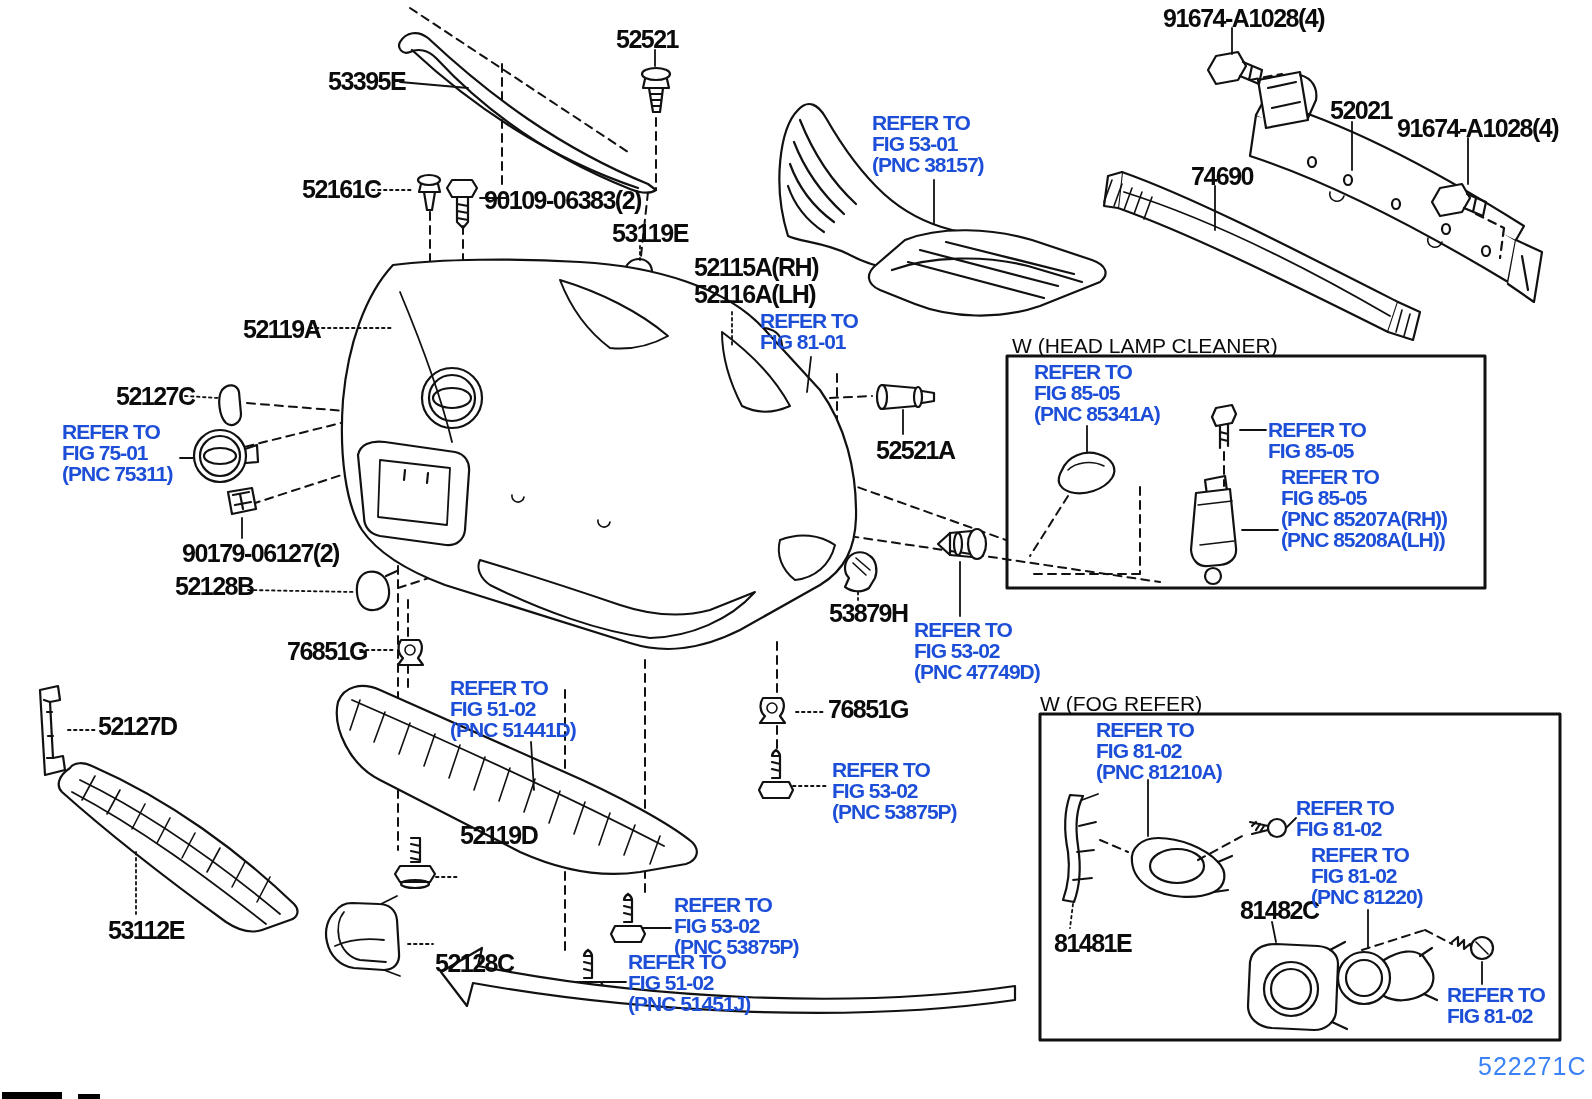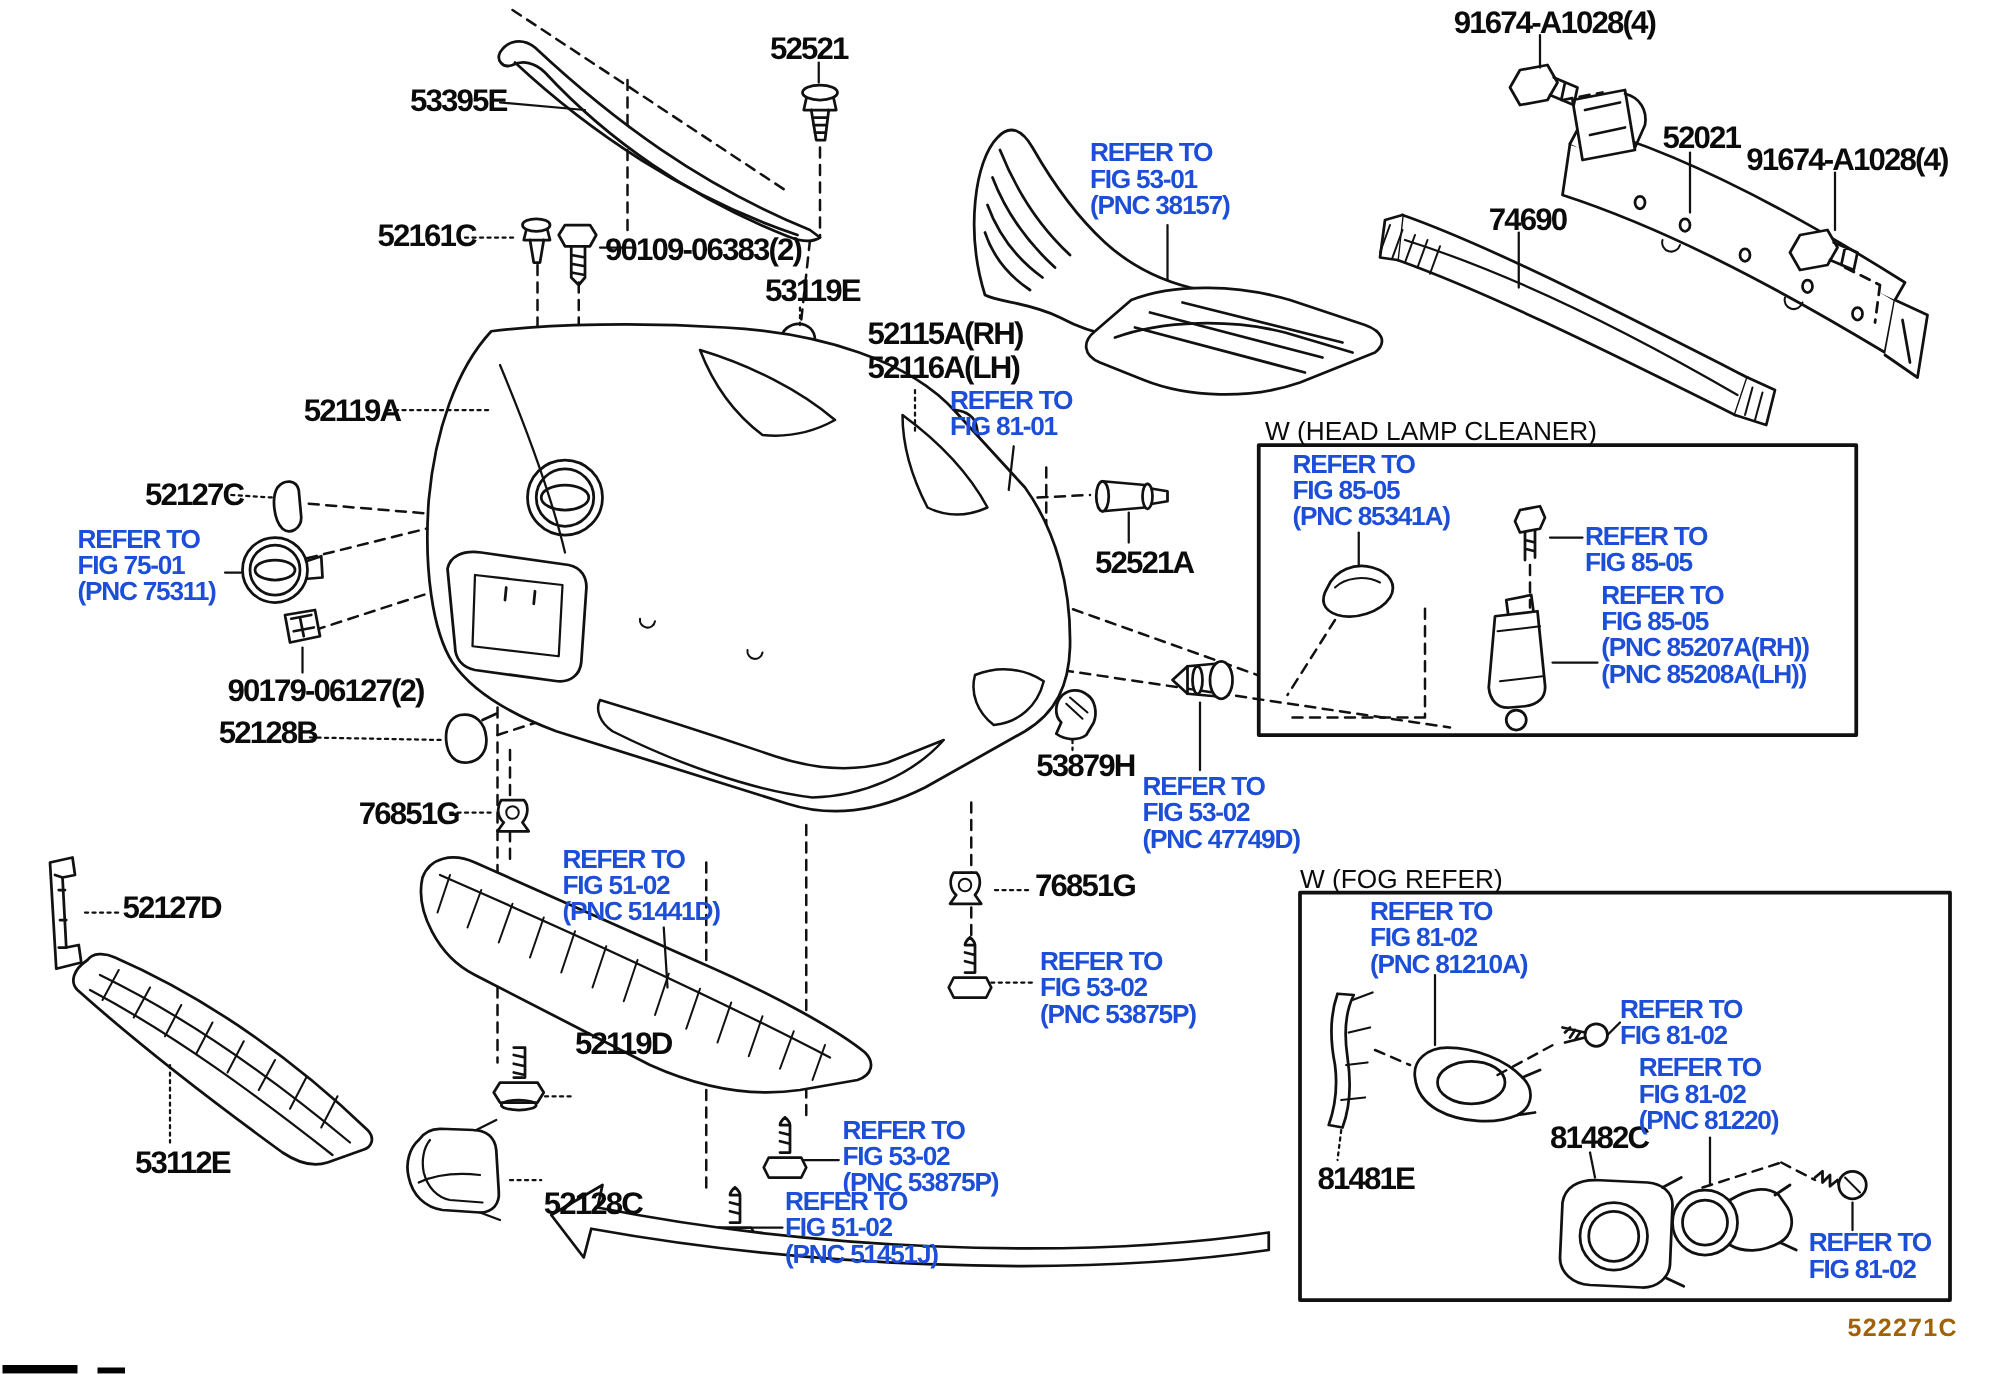--- a/index.html
+++ b/index.html
@@ -15,21 +15,21 @@
   }
   .note{
     position:absolute;color:#1d4ed8;font-weight:700;font-size:21px;
     letter-spacing:-1px;white-space:nowrap;line-height:21px;
   }
   .sect{
     position:absolute;color:#0b0b0b;font-weight:400;font-size:21px;
     letter-spacing:0;white-space:nowrap;
   }
   .figcode{
-    position:absolute;color:#a16207;font-weight:700;font-size:20px;
+    position:absolute;color:#3b82f6;font-weight:400;font-size:25px;
     letter-spacing:1px;white-space:nowrap;
   }
 </style>
 </head>
 <body>
 
 <div id="stage">
 
   <svg id="art" width="1592" height="1099" viewBox="0 0 1592 1099" fill="none" stroke="#111" stroke-width="2.2" stroke-linecap="round" stroke-linejoin="round">
 

